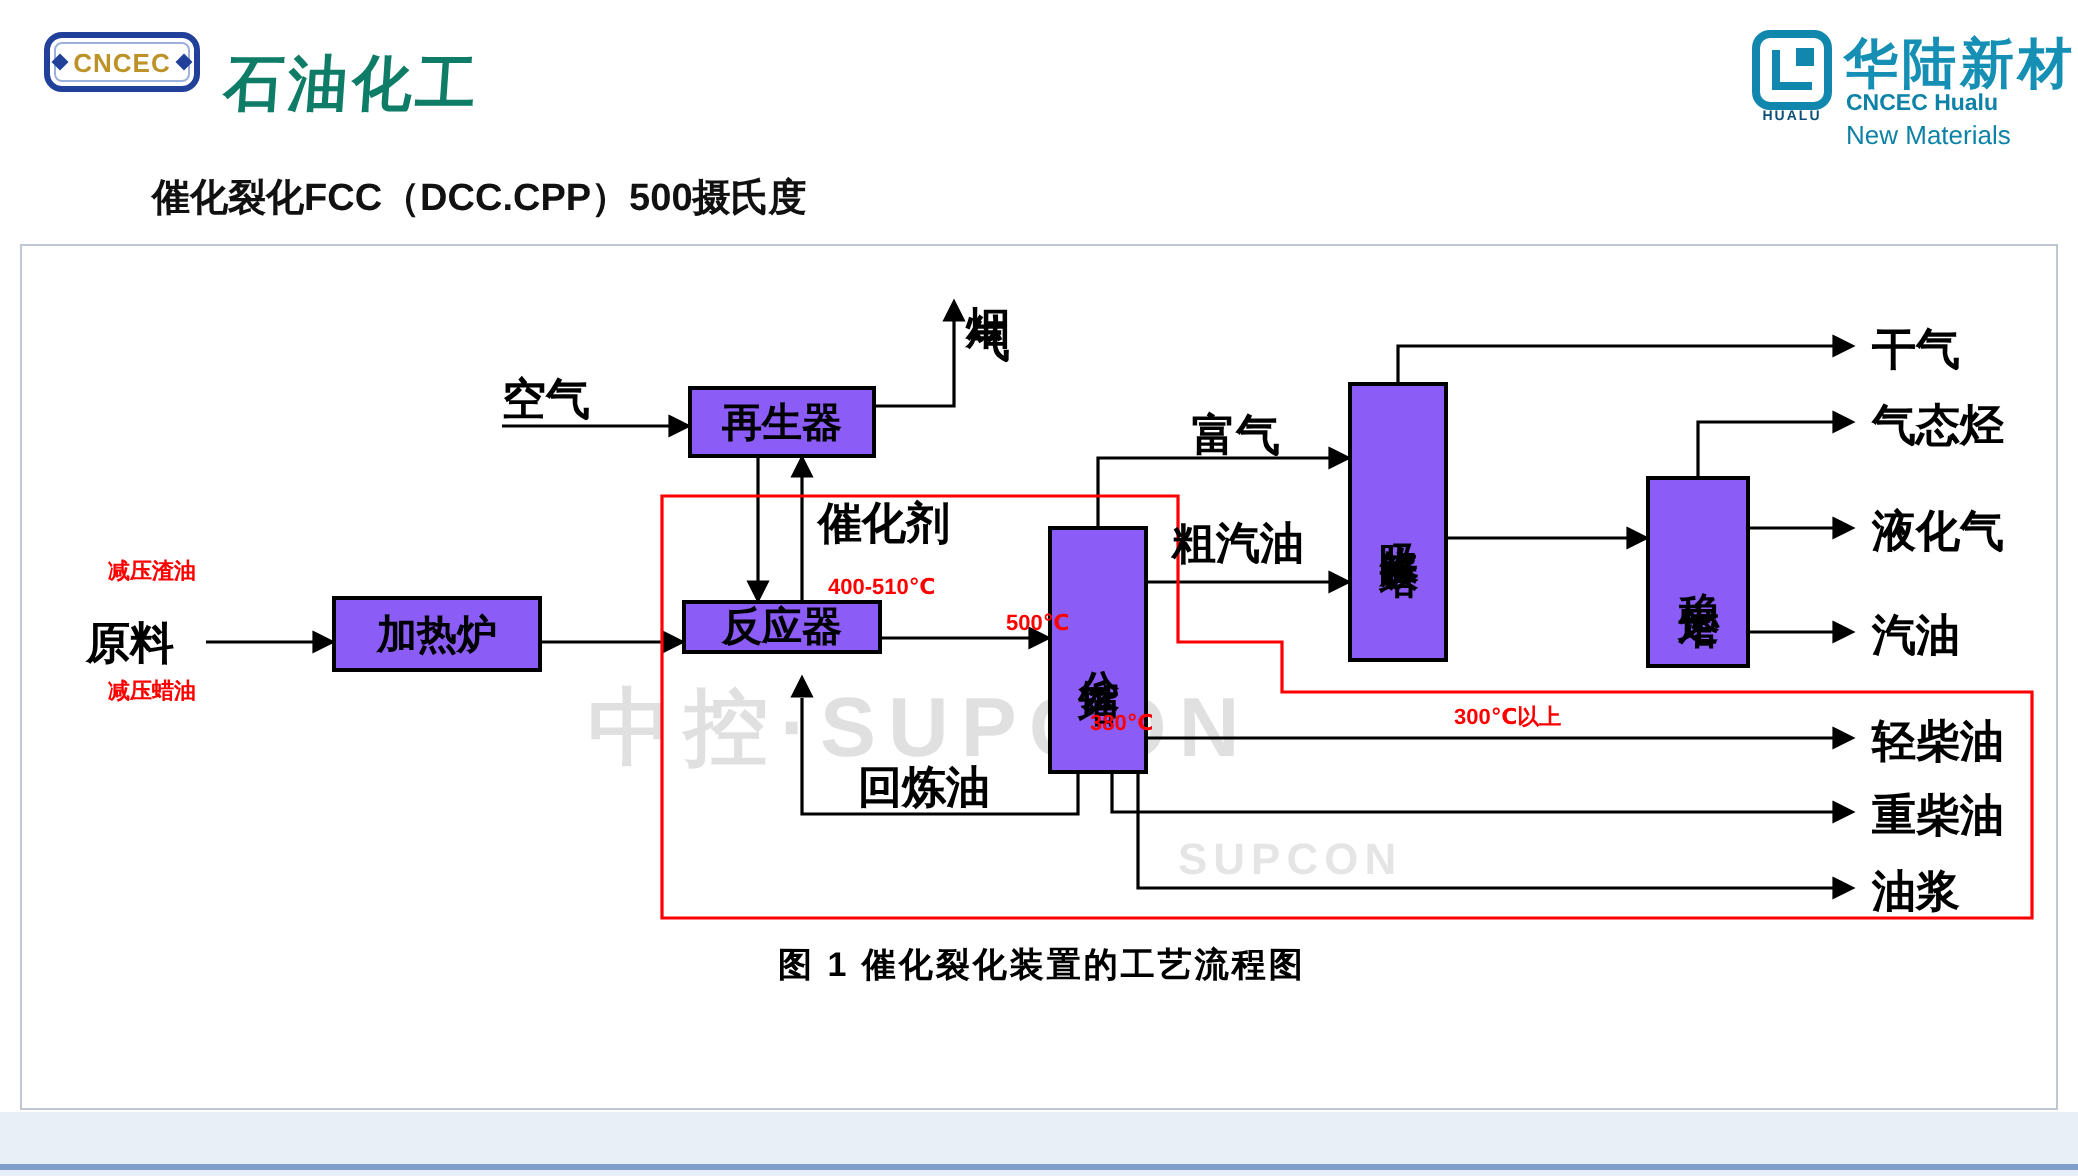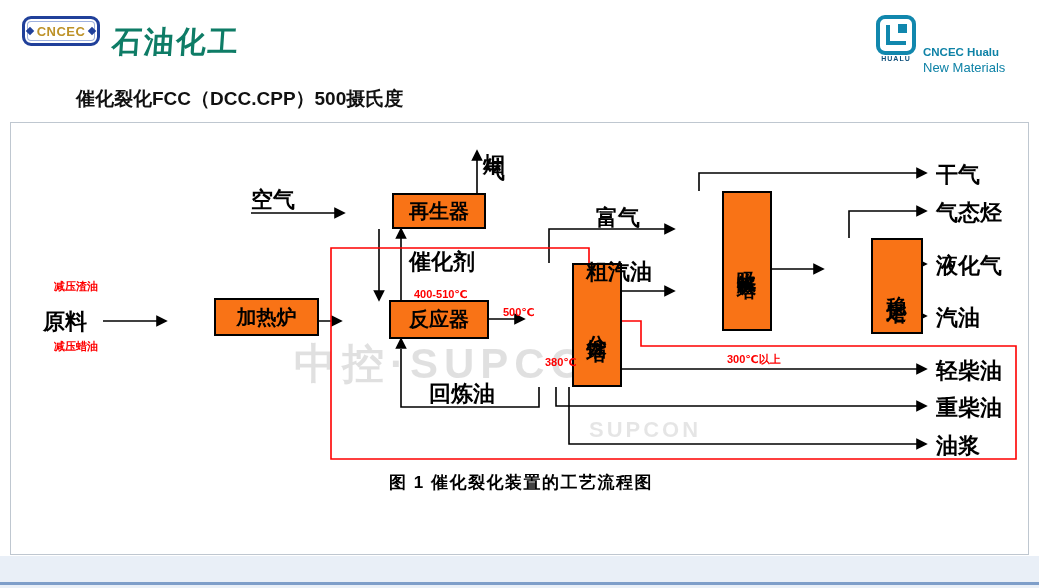--- a/index.html
+++ b/index.html
@@ -26,23 +26,23 @@
   .hualu-name { position:absolute; left:922px; top:14px; font-size:27px; font-weight:700;
     color:#1590b4; letter-spacing:2px; }
   .hualu-en1 { position:absolute; left:923px; top:46px; font-size:11.5px; font-weight:bold; color:#0e82a6; }
   .hualu-en2 { position:absolute; left:923px; top:60px; font-size:13px; color:#0e82a6; }
   .title { position:absolute; left:76px; top:86px; font-size:19px; font-weight:700; color:#111; }
 
   
   .panel { position:absolute; left:10px; top:122px; width:1019px; height:433px;
     border:1px solid #bfc7d0; background:#fff; }
   .lines { position:absolute; left:0; top:0; width:1019px; height:433px; }
-  .box { position:absolute; border:2px solid #000; background:#f97316;
+  .box { position:absolute; border:2px solid #000; background:#8b5cf6;
     display:flex; align-items:center; justify-content:center;
-    font-size:20px; font-weight:600;margin-left:48px; }
+    font-size:20px; font-weight:600; }
   .vtext { writing-mode:vertical-rl; text-orientation:upright; letter-spacing:4px; line-height:1; }
   .lbl { position:absolute; font-size:22px; font-weight:700; line-height:1; white-space:nowrap; }
   .vlbl { writing-mode:vertical-rl; text-orientation:upright; letter-spacing:6px; }
   .rnote { position:absolute; color:#fe0000; font-size:11px; font-weight:700; line-height:1.1; white-space:nowrap; }
   .caption { position:absolute; left:378px; top:348px; font-size:17px; font-weight:700; letter-spacing:1.5px; }
   .wm { position:absolute; font-weight:700; color:rgba(0,0,0,.12); pointer-events:none; white-space:nowrap; }
   .wm1 { left:283px; top:213px; font-size:42px; letter-spacing:6px; }
   .wm2 { left:578px; top:294px; font-size:22px; letter-spacing:3px; color:rgba(0,0,0,.10); }
 
   
@@ -59,20 +59,21 @@
     <span class="cncec-text">CNCEC</span>
     <span class="cncec-dot"></span>
   </div>
   <div class="brand">石油化工</div>
 
   <div class="hualu-icon">
     <div class="hi-in"></div>
     <div class="hi-sq"></div>
   </div>
   <div class="hualu-icon-label">HUALU</div>
+  <div class="hualu-name">华陆新材</div>
   <div class="hualu-en1">CNCEC Hualu</div>
   <div class="hualu-en2">New Materials</div>
 
   <h1 class="title">催化裂化FCC（DCC.CPP）500摄氏度</h1>
 
   <div class="panel">
 
     <div class="wm wm1">中控·SUPCON</div>
     <div class="wm wm2">SUPCON</div>
 
@@ -115,21 +116,21 @@
         <polyline points="528,264 528,284 390,284 390,226" fill="none"></polyline>
           <polygon points="385.5,225 390,216 394.5,225"></polygon>
       </g>
       <g>
         <polygon points="320,125 578,125 578,198 630,198 630,223 1005,223 1005,336 320,336" fill="none" stroke="#fe0000" stroke-width="1.6"></polygon>
       </g>
     </svg>
 
     <div class="box" style="left:155px;top:175px;width:105px;height:38px">加热炉</div>
     <div class="box" style="left:333px;top:70px;width:94px;height:36px">再生器</div>
-    <div class="box" style="left:330px;top:177px;width:100px;height:39px">反应器</div>
+    <div class="box" style="left:330px;top:177px;width:100px;height:27px">反应器</div>
     <div class="box" style="left:513px;top:140px;width:50px;height:124px">
       <span class="vtext">分馏塔</span>
     </div>
     <div class="box" style="left:663px;top:68px;width:50px;height:140px;font-size:19px">
       <span class="vtext" style="letter-spacing:2px">吸收解吸塔</span>
     </div>
     <div class="box" style="left:812px;top:115px;width:52px;height:96px">
       <span class="vtext">稳定塔</span>
     </div>
 

